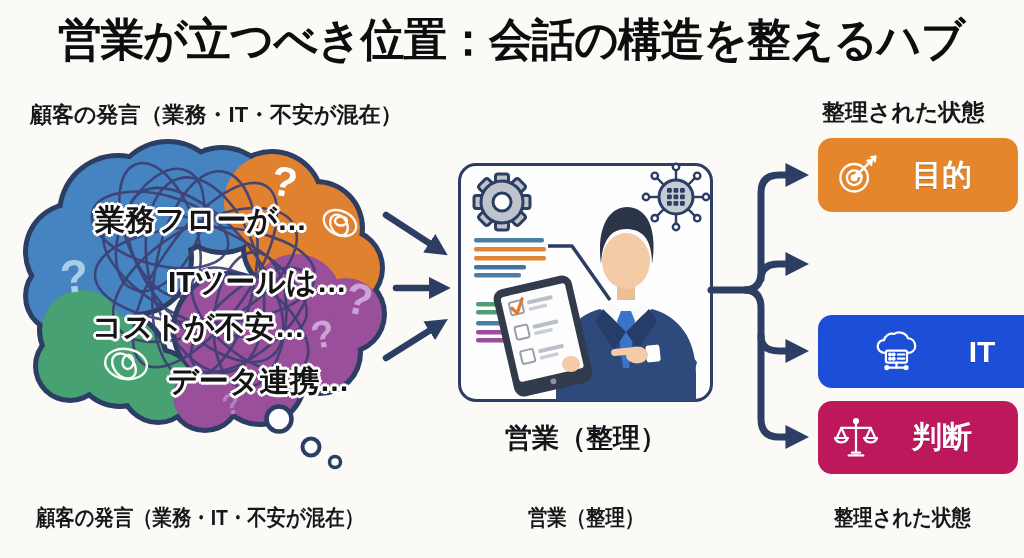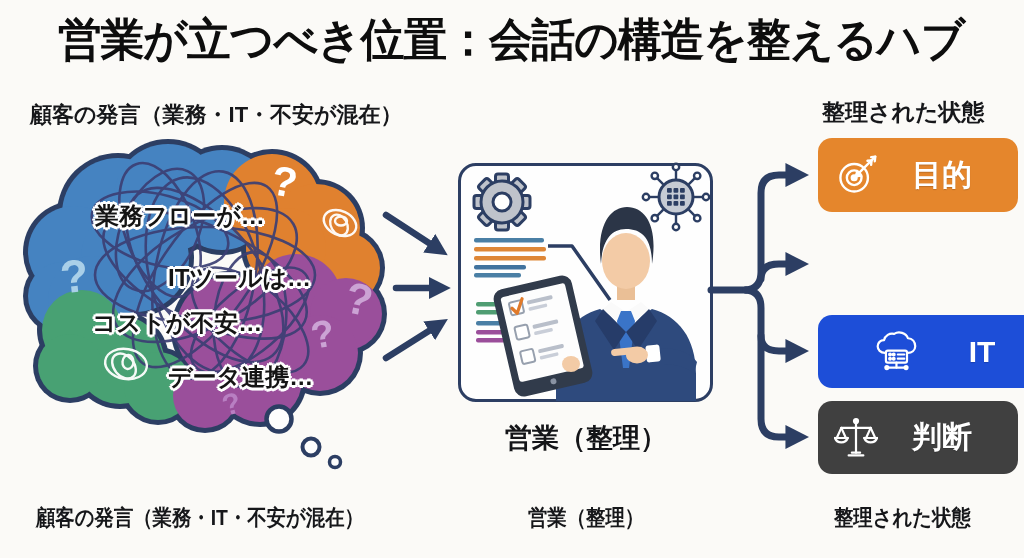--- a/index.html
+++ b/index.html
@@ -23,21 +23,21 @@
   .hub-label{
     position:absolute;left:458px;top:420px;width:256px;z-index:6;
     text-align:center;font-size:27px;font-weight:800;color:#141518;white-space:nowrap;
   }
   .hub-box{
     position:absolute;left:458px;top:163px;width:249px;height:233px;z-index:1;
     background:#fefefe;border:3.5px solid #2c3e63;border-radius:18px;
   }
   .overlay{position:absolute;left:0;top:0;z-index:4;pointer-events:none;}
   .cloud-text{
-    position:absolute;z-index:5;font-size:24px;font-weight:900;color:#141414;white-space:nowrap;
+    position:absolute;z-index:5;font-size:30px;font-weight:900;color:#141414;white-space:nowrap;
     text-shadow:3px 0 0 #fff,-3px 0 0 #fff,0 3px 0 #fff,0 -3px 0 #fff,
                 2px 2px 0 #fff,-2px 2px 0 #fff,2px -2px 0 #fff,-2px -2px 0 #fff;
   }
   .rbox{
     position:absolute;left:818px;width:200px;z-index:1;border-radius:14px;
     display:flex;align-items:center;
   }
   .rbox .ric{margin-left:16px;flex:0 0 auto;}
   .rbox .rlabel{
     flex:1;text-align:center;padding-right:12px;color:#fff;
@@ -82,21 +82,21 @@
         <circle cx="21.5" cy="31.3" r="1" fill="#fff"></circle>
       <path d="M26,26.7 H33"></path>
         <path d="M26,31.3 H33"></path>
       <path d="M24.5,35.5 V41"></path>
         <path d="M14,41 H35"></path>
       <circle cx="14" cy="41" r="1.6" fill="#fff"></circle>
         <circle cx="35" cy="41" r="1.6" fill="#fff"></circle>
     </svg>
     <span class="rlabel">IT</span>
   </div>
-  <div class="rbox" style="top: 401px; height: 73px; background: #404040;">
+  <div class="rbox" style="top: 401px; height: 73px; background: #be185d;">
     <svg class="ric" width="44" height="44" viewBox="0 0 48 48" fill="none" stroke="#fff" stroke-width="2.4" stroke-linecap="round" stroke-linejoin="round">
       <circle cx="24" cy="5.5" r="2.2" fill="#fff"></circle>
       <path d="M24,8 V40"></path>
         <path d="M8,13 H40"></path>
       <path d="M8,13 L3,24"></path>
         <path d="M8,13 L13,24"></path>
       <path d="M1,24 H15"></path>
         <path d="M1,24 A7.5,7.5 0 0 0 15,24"></path>
       <path d="M40,13 L35,24"></path>
         <path d="M40,13 L45,24"></path>

